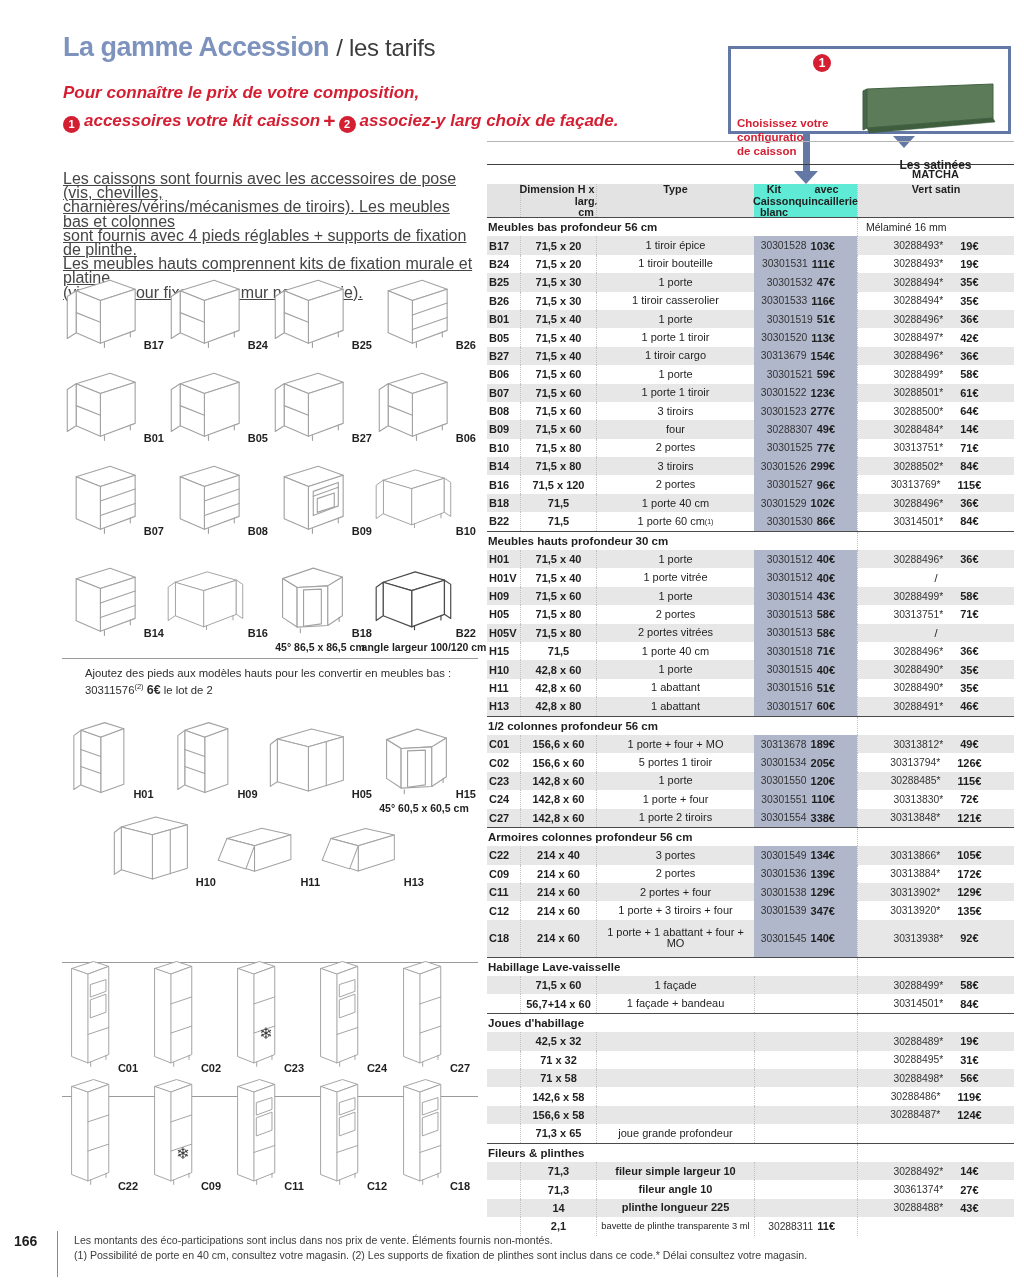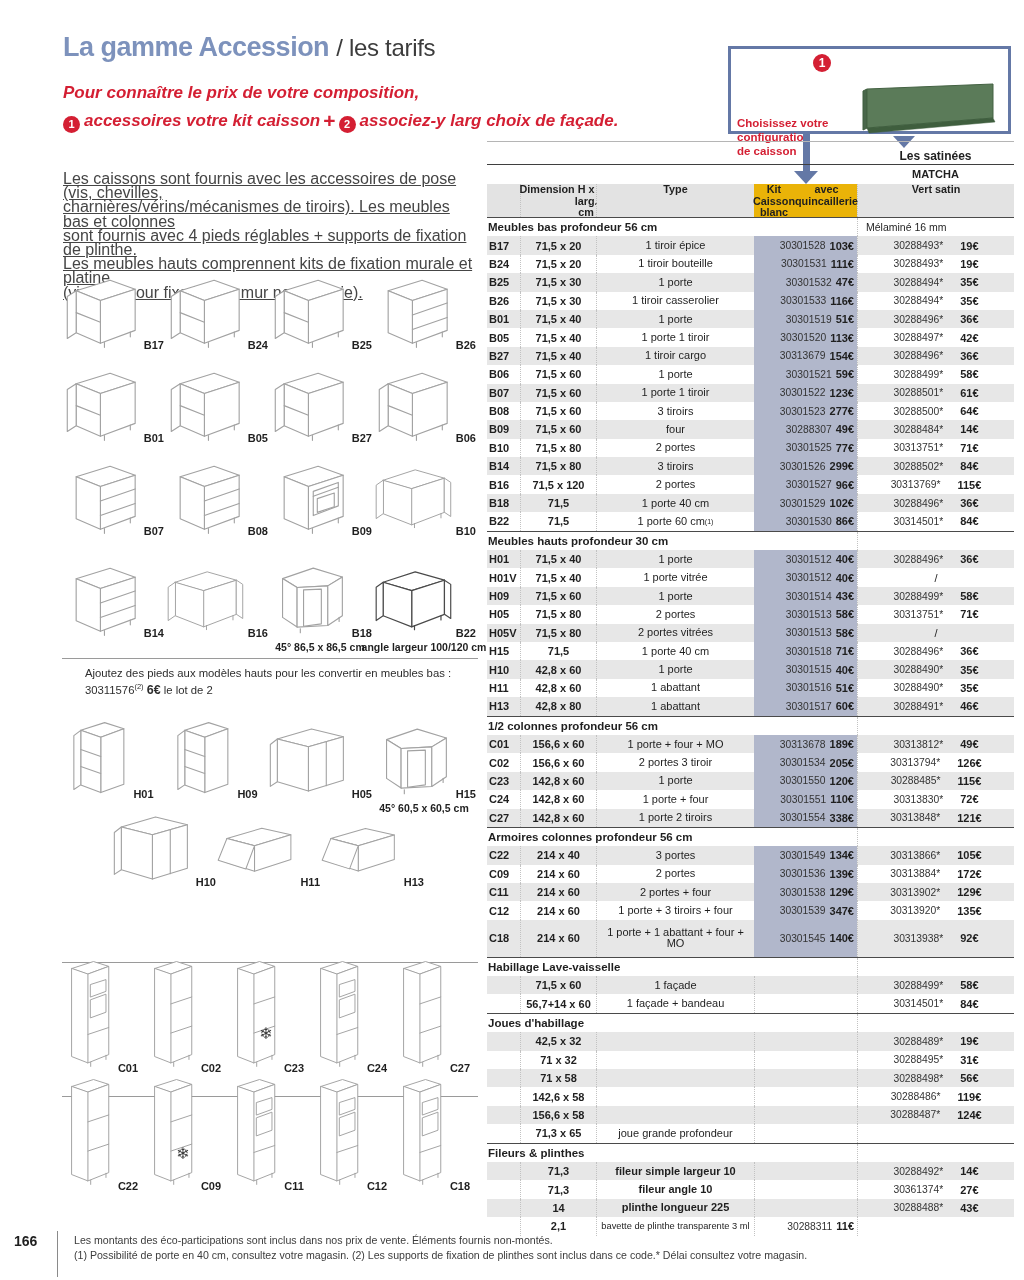--- a/index.html
+++ b/index.html
@@ -50,47 +50,47 @@
   .v-column,.v-coloven{width:50px;height:118px;}
   .divline{border-top:1px solid #9a9a9a;width:416px;left:62px;}
   #note-feet{left:85px;top:666px;width:400px;font-size:11.3px;line-height:14px;color:#2e2e2e;}
   #note-feet .price{font-weight:bold;font-size:12.5px;}
   #note-feet sup{font-size:7.5px;}
 
   
   #table{left:487px;top:141px;width:527px;font-size:11px;}
   .finrow{height:22px;border-top:1px solid #b5b5b5;border-bottom:1px solid #3f3f3f;position:relative;}
   .finrow span,.matrow span{position:absolute;right:0;width:157px;text-align:center;font-weight:bold;}
-  .finrow span{top:7px;font-size:12px;}
+  .finrow span{top:16px;font-size:12px;}
   .matrow{height:19px;position:relative;}
   .matrow span{top:3px;font-size:11px;}
   .headband{height:33px;background:#e3e3e3;display:flex;}
   .hcell{display:flex;flex-direction:row;justify-content:center;text-align:center;font-weight:bold;
          font-size:10.8px;line-height:11.5px;box-sizing:border-box;}
   .c-ref{width:33px;}
   .c-dim{width:76px;}
   .c-type{width:158px;}
   .c-kit{width:103px;}
   .c-col{width:157px;}
   .bdot{border-left:1px dotted #c2c2c2;}
-  .hkit{background:#eab308;}
+  .hkit{background:#5eead4;}
   .secrow{height:18.4px;border-top:1px solid #4a4a4a;display:flex;align-items:center;font-weight:bold;font-size:11.5px;}
   .secrow .sec-title{padding-left:1px;flex:1 1 auto;}
   .secrow .sec-note{width:157px;box-sizing:border-box;text-align:left;padding-left:8px;font-weight:normal;font-size:10.5px;border-left:1px dotted #c2c2c2;align-self:stretch;display:flex;align-items:center;}
   .trow{display:flex;height:18.4px;}
   .trow.stripe{background:#e7e7e7;}
   .trow.tall{height:36.8px;}
   .cell{display:flex;align-items:center;justify-content:center;box-sizing:border-box;}
   .cell.ref{justify-content:flex-start;padding-left:2px;font-weight:bold;}
   .cell.dim{font-weight:bold;}
   .cell.typ{text-align:center;line-height:11px;padding:0 3px;}
   .cell.typ.tb{font-weight:bold;}
   .cell.typ.small{font-size:9.3px;}
   .cell.typ sup{font-size:7px;vertical-align:4px;}
-  .cell.kit{justify-content:flex-end;padding-right:3px;gap:4px;}
+  .cell.kit{justify-content:flex-end;padding-right:22px;gap:4px;}
   .cell.kit.kitband{background:#b1b7cb;}
   .cell.fac{gap:17px;}
   .code{font-size:10.3px;color:#333;}
   .price{font-weight:bold;font-size:11px;}
 
   
   #page-num{left:14px;top:1233px;font-size:14px;font-weight:bold;}
   #foot-rule{left:57px;top:1231px;height:46px;border-left:1px solid #8a8a8a;}
   #footnotes{left:74px;top:1233px;width:930px;font-size:10.6px;line-height:14.5px;color:#3c3c3c;}
 </style>
@@ -813,21 +813,21 @@
           <span class="price">189€</span>
         </div>
         <div class="cell fac c-col bdot">
           <span class="code">30313812*</span>
           <span class="price">49€</span>
         </div>
       </div>
       <div class="trow">
         <div class="cell ref c-ref">C02</div>
         <div class="cell dim c-dim bdot">156,6 x 60</div>
-        <div class="cell typ c-type bdot">2 portes 3 tiroir</div>
+        <div class="cell typ c-type bdot">5 portes 1 tiroir</div>
         <div class="cell kit c-kit kitband">
           <span class="code">30301534</span>
           <span class="price">205€</span>
         </div>
         <div class="cell fac c-col bdot">
           <span class="code">30313794*</span>
           <span class="price">126€</span>
         </div>
       </div>
       <div class="trow stripe">

